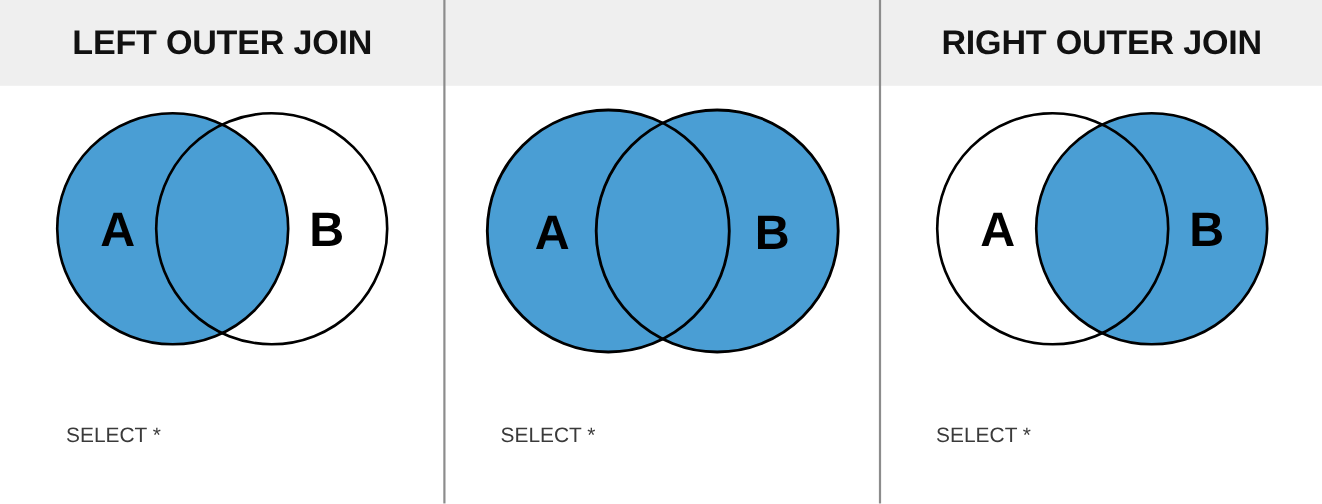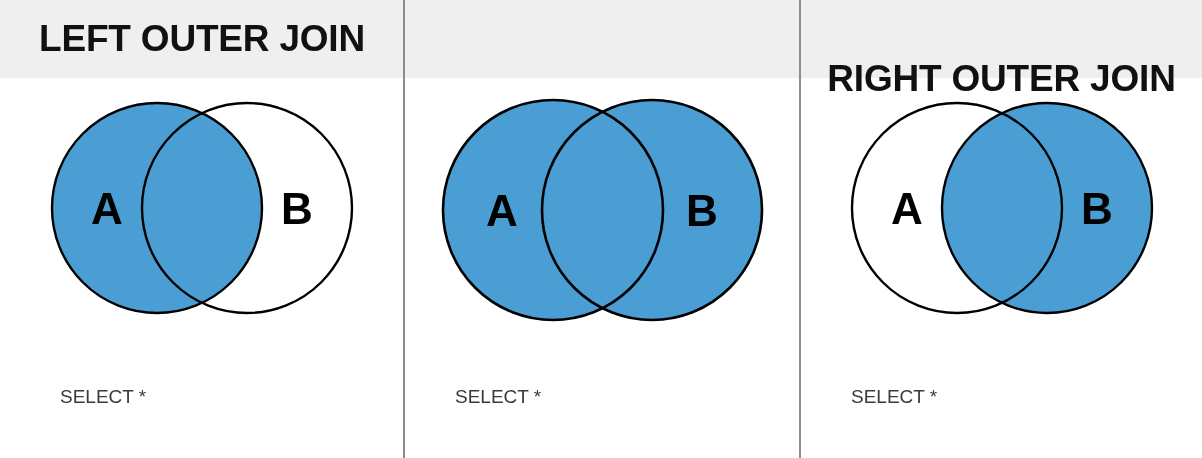--- a/index.html
+++ b/index.html
@@ -30,29 +30,29 @@
     background: #efefef;
   }
 
   .panel-title {
     position: absolute;
     top: 0;
     height: 78px;
     display: flex;
     align-items: center;
     justify-content: center;
-    font-size: 37px;
+    font-size: 31px;
     font-weight: bold;
     letter-spacing: -0.2px;
     color: #111111;
     white-space: nowrap;
   }
   .panel-title.p0 { left: 0px;   width: 404px; }
   .panel-title.p1 { left: 405px; width: 395px; }
-  .panel-title.p2 { left: 801px; width: 401px; margin-top: 40px; }
+  .panel-title.p2 { left: 801px; width: 401px; }
 
   
   .divider {
     position: absolute;
     top: 0;
     width: 2px;
     height: 458px;
     background: #8c8c8c;
   }
   .divider.d0 { left: 403px; }

